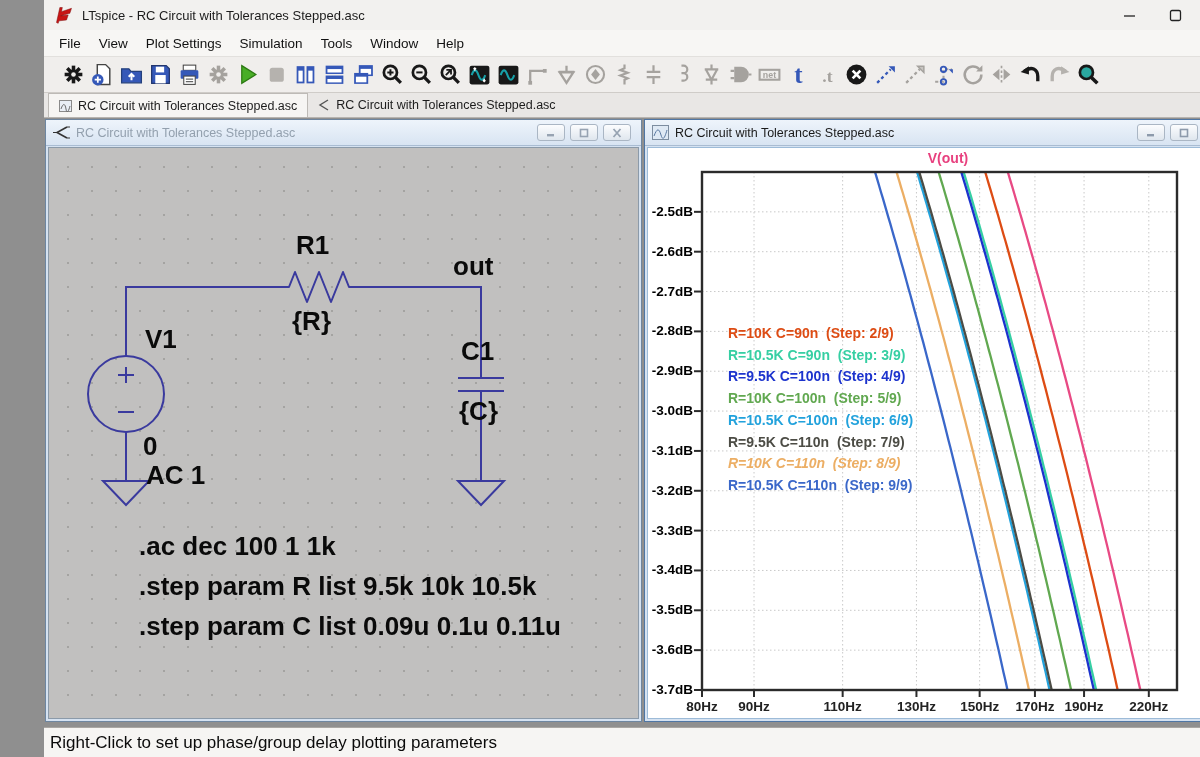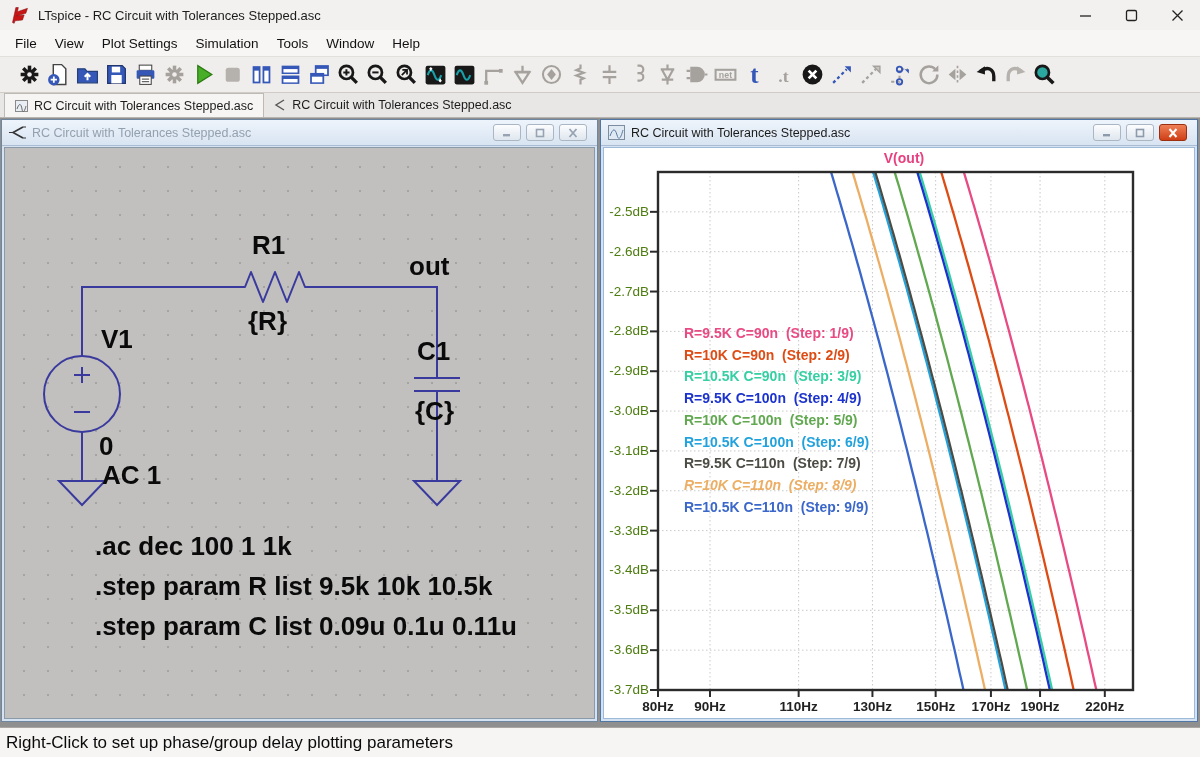--- a/index.html
+++ b/index.html
@@ -1,17 +1,17 @@
 <!DOCTYPE html>
 <html><head>
 <meta charset="utf-8">
 <style>
   * { margin:0; padding:0; box-sizing:border-box; }
   html,body { width:1200px; height:757px; font-family:"Liberation Sans",sans-serif; background:#8f8f8f; overflow:hidden; }
-  #app { position:relative; width:1144px; height:757px; background:#8f8f8f; }
+  #app { position:relative; width:1144px; height:757px; background:#8f8f8f;margin-left:44px; }
 
   
   .titlebar { position:absolute; left:0; top:0; width:1200px; height:30px; background:#f2f1ef; display:flex; align-items:center; }
   .titlebar .appicon { width:20px; height:20px; margin:0 8px 0 10px; }
   .titlebar .title { font-size:13px; color:#1c1c1c; }
   .wincontrols { position:absolute; right:0; top:0; height:30px; display:flex; }
   .wincontrols .wbtn { width:46px; height:30px; display:flex; align-items:center; justify-content:center; cursor:default; }
   .menubar { position:absolute; left:0; top:30px; width:1200px; height:26px; background:#f7f6f4; display:flex; align-items:center; padding-left:6px; }
   .menubar .mitem { font-size:13.5px; color:#111; padding:3px 9px; }
   .toolbar { position:absolute; left:0; top:56px; width:1200px; height:37px; background:#f0eeec; border-top:1px solid #e2e0dd; border-bottom:1px solid #cfccc8; display:flex; align-items:center; padding-left:15px; }
@@ -41,21 +41,21 @@
      background-image:radial-gradient(circle,#a4a3a1 1px,transparent 1.3px); background-size:24px 24px; background-position:7px 7px;
      border:1px solid #8b9aa9; overflow:hidden; }
   .slabel { position:absolute; font-weight:bold; color:#0a0a0a; white-space:nowrap; }
   .slabel.big { font-size:26px; }
   .directive { position:absolute; font-weight:bold; font-size:26px; color:#0a0a0a; white-space:nowrap; }
 
   
   #plotwin { left:600px; width:598px; border-color:#4f76a4; }
   .plot-client { position:absolute; left:2px; top:27px; right:2px; bottom:2px; background:#fff; border:1px solid #9dbbd8; overflow:hidden; }
   .plot-title { position:absolute; left:0; top:2px; width:100%; text-align:center; font-size:14px; font-weight:bold;padding-left:10px; }
-  .ylab { position:absolute; font-size:13.5px; font-weight:normal; color:#4d7c0f; text-align:right; width:54px; }
+  .ylab { position:absolute; font-size:13.5px; font-weight:bold; color:#000000; text-align:right; width:54px; }
   .xlab { position:absolute; font-size:13.5px; font-weight:bold; color:#222; transform:translateX(-50%); }
   .legend { position:absolute; left:80px; top:175px; }
   .legend .litem { font-size:14px; font-weight:bold; line-height:21.7px; white-space:pre; }
 </style>
 </head>
 <body>
 
 <div id="app">
 
   <div class="titlebar">
@@ -493,21 +493,20 @@
             <line x1="106.02290841218382" y1="542" x2="106.02290841218382" y2="549"></line>
             <line x1="194.65598831931501" y1="542" x2="194.65598831931501" y2="549"></line>
             <line x1="268.4411416555467" y1="542" x2="268.4411416555467" y2="549"></line>
             <line x1="331.6465263778712" y1="542" x2="331.6465263778712" y2="549"></line>
             <line x1="386.9291117365416" y1="542" x2="386.9291117365416" y2="549"></line>
             <line x1="436.0557197932985" y1="542" x2="436.0557197932985" y2="549"></line>
             <line x1="500.80816116390383" y1="542" x2="500.80816116390383" y2="549"></line>
           </g>
         </svg>
       <div class="legend" id="plotLegend">
-          <div class="litem" style="color: rgb(232, 74, 132);">R=9.5K C=90n  (Step: 1/9)</div>
           <div class="litem" style="color: rgb(221, 76, 20);">R=10K C=90n  (Step: 2/9)</div>
           <div class="litem" style="color: rgb(54, 207, 163);">R=10.5K C=90n  (Step: 3/9)</div>
           <div class="litem" style="color: rgb(28, 51, 205);">R=9.5K C=100n  (Step: 4/9)</div>
           <div class="litem" style="color: rgb(97, 168, 80);">R=10K C=100n  (Step: 5/9)</div>
           <div class="litem" style="color: rgb(34, 162, 220);">R=10.5K C=100n  (Step: 6/9)</div>
           <div class="litem" style="color: rgb(76, 76, 69);">R=9.5K C=110n  (Step: 7/9)</div>
           <div class="litem" style="color: rgb(236, 174, 100); font-style: italic;">R=10K C=110n  (Step: 8/9)</div>
           <div class="litem" style="color: rgb(58, 103, 201);">R=10.5K C=110n  (Step: 9/9)</div>
         </div>
     <div class="ylab" style="left: -9px; top: 55.8462px;">-2.5dB</div>

